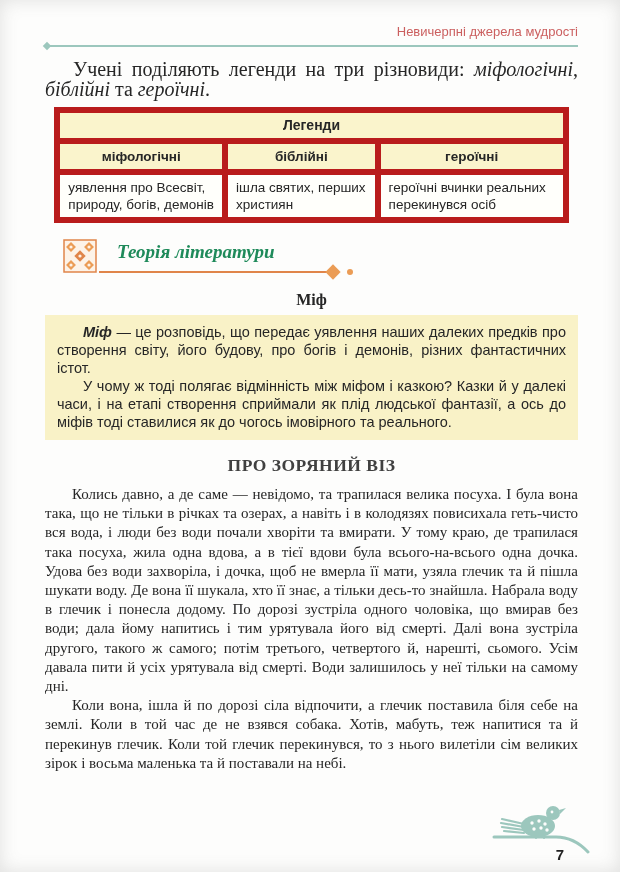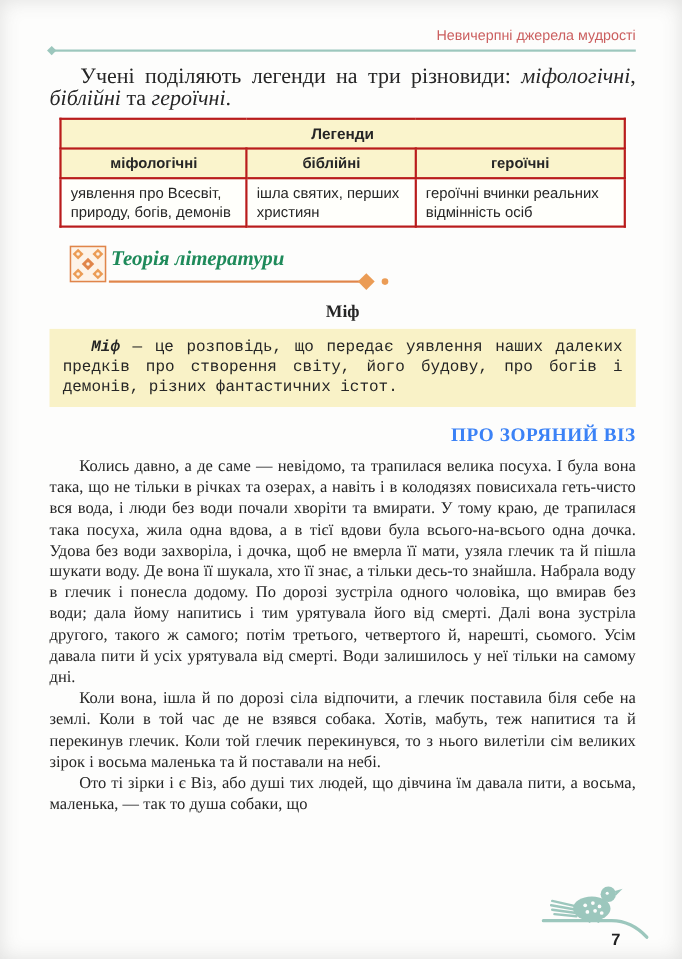--- a/index.html
+++ b/index.html
@@ -35,37 +35,37 @@
   .intro i{font-style:italic;}
 
   
   .legend-table{
     width:96.5%;margin:8px auto 0;
     border-collapse:collapse;
     font-family:"Liberation Sans", sans-serif;
     font-size:13.5px;line-height:17px;
   }
   .legend-table td,.legend-table th{
-    border:2px solid #b91c1c;padding:4px 8px;
+    border:6px solid #b91c1c;padding:4px 8px;
   }
   .legend-table .t-title{
     background:#faf4cc;text-align:center;font-weight:bold;font-size:14px;
   }
   .legend-table .t-head{
     background:#faf4cc;text-align:center;font-weight:bold;
   }
   .legend-table .t-cell{
     background:#fffffb;text-align:left;vertical-align:top;margin-top:12px;
   }
 
   
   .theory{position:relative;height:48px;margin-top:14px;}
   .theory .ornament{position:absolute;left:18px;top:2px;width:34px;height:34px;}
   .theory-text{
-    position:absolute;left:56px;top:4px;
+    position:absolute;left:72px;top:4px;
     font-size:19px;font-weight:bold;font-style:italic;color:#1e8a5a;
   }
   .theory-rule{position:absolute;left:54px;top:34px;width:228px;height:2px;background:#e0854a;}
   .theory-rule .diamond{
     position:absolute;right:-12px;top:-5px;width:12px;height:12px;
     background:#eb9c55;transform:rotate(45deg) scale(0.9);
   }
   .theory-rule .dot{
     position:absolute;right:-26px;top:-2px;width:6px;height:6px;border-radius:50%;
     background:#eb9c55;
@@ -77,27 +77,27 @@
   }
 
   
   .def-box{
     background:#f9f2c7;
     padding:8px 12px 9px 12px;
     font-family:"Liberation Sans", sans-serif;
     font-size:14.5px;line-height:18px;
     text-align:justify;
   }
-  .def-box p{margin:0;text-indent:26px;font-family:Liberation Mono, monospace;}
+  .def-box p{margin:0;text-indent:26px;}
   .def-box .term{font-weight:bold;font-style:italic;}
 
   
   .story-title{
-    margin:15px 0 9px 0;text-align:right;
-    font-size:17.5px;font-weight:bold;letter-spacing:0.5px;color:#3b82f6;
+    margin:15px 0 9px 0;text-align:center;
+    font-size:17.5px;font-weight:bold;letter-spacing:0.5px;color:#404040;
   }
   .story p{
     margin:0;font-size:15px;line-height:19.2px;
     text-align:justify;text-indent:27px;
   }
 
   
   .bird{position:absolute;right:26px;bottom:16px;width:106px;height:52px;}
   .page-number{
     position:absolute;right:56px;bottom:9px;
@@ -131,21 +131,21 @@
           <td class="t-title" colspan="3">Легенди</td>
         </tr>
         <tr>
           <td class="t-head">міфологічні</td>
           <td class="t-head">біблійні</td>
           <td class="t-head">героїчні</td>
         </tr>
         <tr>
           <td class="t-cell">уявлення про Всесвіт, природу, богів, демонів</td>
           <td class="t-cell">ішла святих, пер­ших християн</td>
-          <td class="t-cell">героїчні вчинки реаль­них відмінність осіб</td>
+          <td class="t-cell">героїчні вчинки реаль­них перекинувся осіб</td>
         </tr>
       </tbody>
     </table>
 
     <div class="theory">
       <svg class="ornament" viewBox="0 0 34 34">
         <rect x="1" y="1" width="32" height="32" fill="#fdf3e8" stroke="#e0854a" stroke-width="1.5"></rect>
         <rect x="13" y="13" width="8" height="8" fill="#e0854a" transform="rotate(45 17 17)"></rect>
         <rect x="4.5" y="4.5" width="7" height="7" fill="#eb9c55" transform="rotate(45 8 8)"></rect>
         <rect x="22.5" y="4.5" width="7" height="7" fill="#eb9c55" transform="rotate(45 26 8)"></rect>
@@ -161,27 +161,27 @@
       <div class="theory-rule">
         <span class="diamond"></span>
         <span class="dot"></span>
       </div>
     </div>
 
     <div class="term-heading">Міф</div>
 
     <div class="def-box">
       <p><span class="term">Міф</span><span> — це розповідь, що передає уявлення наших далеких предків про створення світу, його будову, про богів і демонів, різних фантастичних істот.</span></p>
+      <p>У чому ж тоді полягає відмінність між міфом і казкою? Казки й у далекі часи, і на етапі створення сприймали як плід людської фантазії, а ось до міфів тоді ставилися як до чогось імовірного та реального.</p>
     </div>
 
     <div class="story-title">ПРО ЗОРЯНИЙ ВІЗ</div>
     <div class="story">
       <p>Колись давно, а де саме — невідомо, та трапилася велика посуха. І була вона така, що не тільки в річках та озерах, а навіть і в колодязях повисихала геть-чисто вся вода, і люди без води почали хворіти та вмирати. У тому краю, де трапилася така посуха, жила одна вдова, а в тієї вдови була всього-на-всього одна дочка. Удова без води захворіла, і дочка, щоб не вмерла її мати, узяла глечик та й пішла шукати воду. Де вона її шукала, хто її знає, а тільки десь-то знайшла. Набрала воду в глечик і понесла додому. По дорозі зустріла одного чоловіка, що вмирав без води; дала йому напитись і тим урятувала його від смерті. Далі вона зустріла другого, такого ж самого; потім третього, четвертого й, нарешті, сьомого. Усім давала пити й  усіх урятувала від смерті. Води залишилось у неї тільки на самому дні.</p>
       <p>Коли вона, ішла й по дорозі сіла відпочити, а глечик поставила біля себе на землі. Коли в той час де не взявся собака. Хотів, мабуть, теж напитися та й перекинув глечик. Коли той глечик перекинувся, то з нього вилетіли сім великих зірок і восьма маленька та й поставали на небі.</p>
-      <p>Ото ті зірки і є Віз, або душі тих людей, що дівчина їм давала пити, а восьма, маленька, — так то душа собаки, що</p>
     </div>
   </div>
 
   <svg class="bird" viewBox="0 0 106 52">
 
     <path d="M6 33 L68 33 Q86 33 100 48" fill="none" stroke="#9cc7bd" stroke-width="3" stroke-linecap="round"></path>
 
     <path d="M14 15 L36 20 M13 19 L36 23 M14 23 L36 26 M16 27 L36 29" stroke="#9cc7bd" stroke-width="2.2" stroke-linecap="round"></path>
 
     <ellipse cx="50" cy="22" rx="17" ry="11" fill="#9cc7bd"></ellipse>

